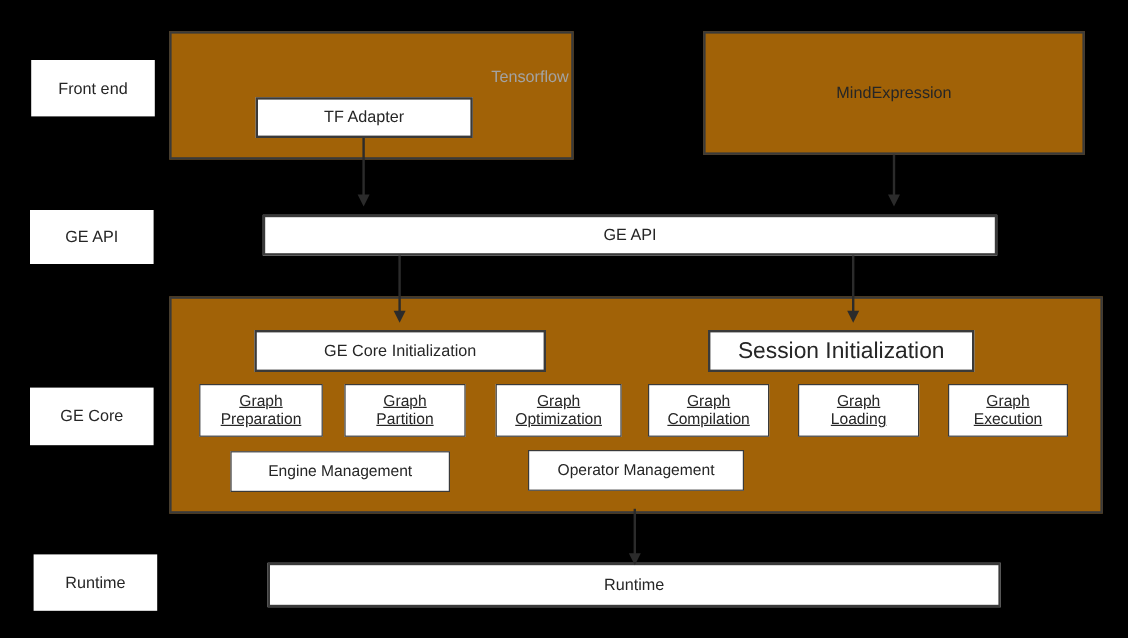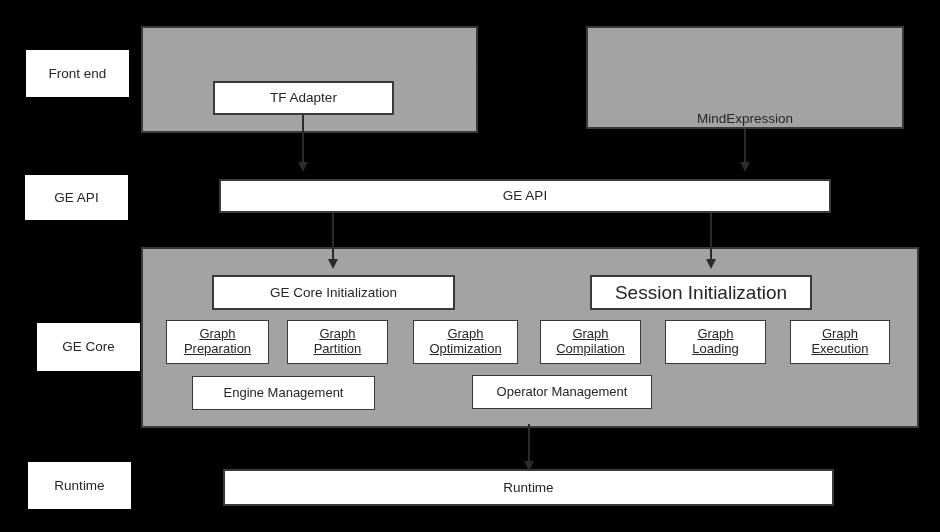--- a/index.html
+++ b/index.html
@@ -34,22 +34,21 @@
   }
   
   .framed {
     border: 2px solid #3a3a3a;
   }
   .framed-thin {
     border: 1.6px solid #3a3a3a;
   }
   .container-box {
     border: 2px solid #3a3a3a;
-    background: #a3a3a3;
-    align-items: flex-end;
+    background: #a16207;
   }
   
   .inner {
     z-index: 3;
   }
   .label-top {
     position: absolute;
     left: 0;
     right: 0;
     text-align: right;
@@ -84,21 +83,21 @@
 <div id="canvas">
 
   <div class="box tier-label" style="left:26px; top:50px; width:103px; height:47px;">
     <span>Front end</span>
   </div>
 
   <div class="box tier-label" style="left:25px; top:175px; width:103px; height:45px;">
     <span>GE API</span>
   </div>
 
-  <div class="box tier-label" style="left:25px; top:323px; width:103px; height:48px;margin-left:12px;">
+  <div class="box tier-label" style="left:25px; top:323px; width:103px; height:48px;">
     <span>GE Core</span>
   </div>
 
   <div class="box tier-label" style="left:28px; top:462px; width:103px; height:47px;">
     <span>Runtime</span>
   </div>
 
   <div class="container-box" style="position:absolute; left:141px; top:26px; width:333px; height:103px;">
   </div>
   <div class="label-top" style="left:141px; width:333px; top:56px; z-index:4;">Tensorflow</div>
@@ -164,21 +163,21 @@
 
   <div class="box framed-thin inner two-line" style="left:790px; top:320px; width:100px; height:44px; font-size:13px;">
     <span>Graph</span>
     <span>Execution</span>
   </div>
 
   <div class="box framed-thin inner" style="left:192px; top:376px; width:183px; height:34px; font-size:13px;">
     <span>Engine Management</span>
   </div>
 
-  <div class="box framed-thin inner" style="left:440px; top:375px; width:180px; height:34px; font-size:13px;margin-left:32px;">
+  <div class="box framed-thin inner" style="left:440px; top:375px; width:180px; height:34px; font-size:13px;">
     <span>Operator Management</span>
   </div>
 
 
   <div class="vline" style="left:528px; top:424px; height:40px;"></div>
   <div class="arrowhead" style="left:523.5px; top:461px;"></div>
 
   <div class="box framed" style="left:223px; top:469px; width:611px; height:37px; font-size:13.5px;">
     <span>Runtime</span>
   </div>

